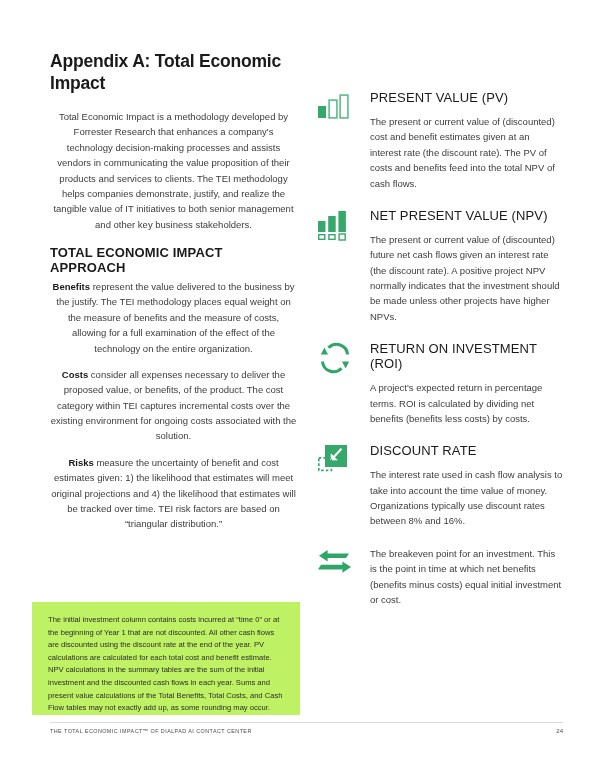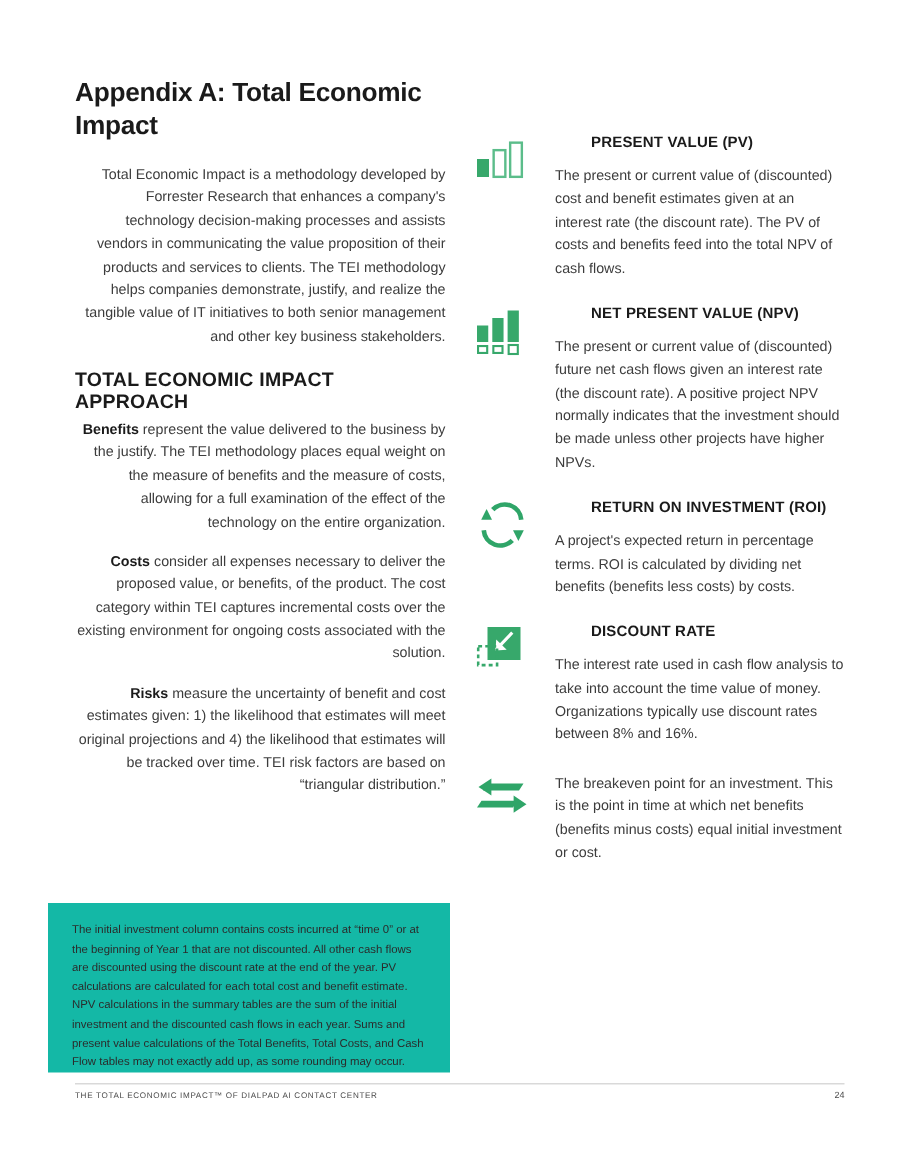--- a/index.html
+++ b/index.html
@@ -58,62 +58,61 @@
     margin-bottom: 4px;
     text-transform: uppercase;
   }
 
   
   .para {
     font-size: 9.5px;
     line-height: 1.62;
     color: #3c3c3c;
     margin-bottom: 11px;
-    text-align: right;
+    text-align: center;
   }
 
   .para:last-child { margin-bottom: 0; }
 
   .para b {
     font-weight: bold;
     color: #1a1a1a;
   }
 
   
   .callout {
     position: absolute;
     left: 32px;
     top: 602px;
     width: 268px;
     height: 113px;
-    background: #14b8a6;
+    background: #bef264;
     padding: 12px 16px 10px 16px;
   }
 
   .callout-text {
     font-size: 7.6px;
     line-height: 1.66;
     color: #2b2b2b;
   }
 
   
   .def-block {
     position: relative;
     padding-left: 57px;
     margin-bottom: 17px;
   }
 
   .def-title {
-    font-size: 10px;
-    font-weight: bold;
+    font-size: 13px;
+    font-weight: normal;
     letter-spacing: 0.12px;
     color: #1a1a1a;
     margin-bottom: 9px;
     text-transform: uppercase;
-    margin-left: 24px;
   }
 
   .def-body {
     font-size: 9.5px;
     line-height: 1.62;
     color: #3c3c3c;
   }
 
   .def-icon {
     position: absolute;

